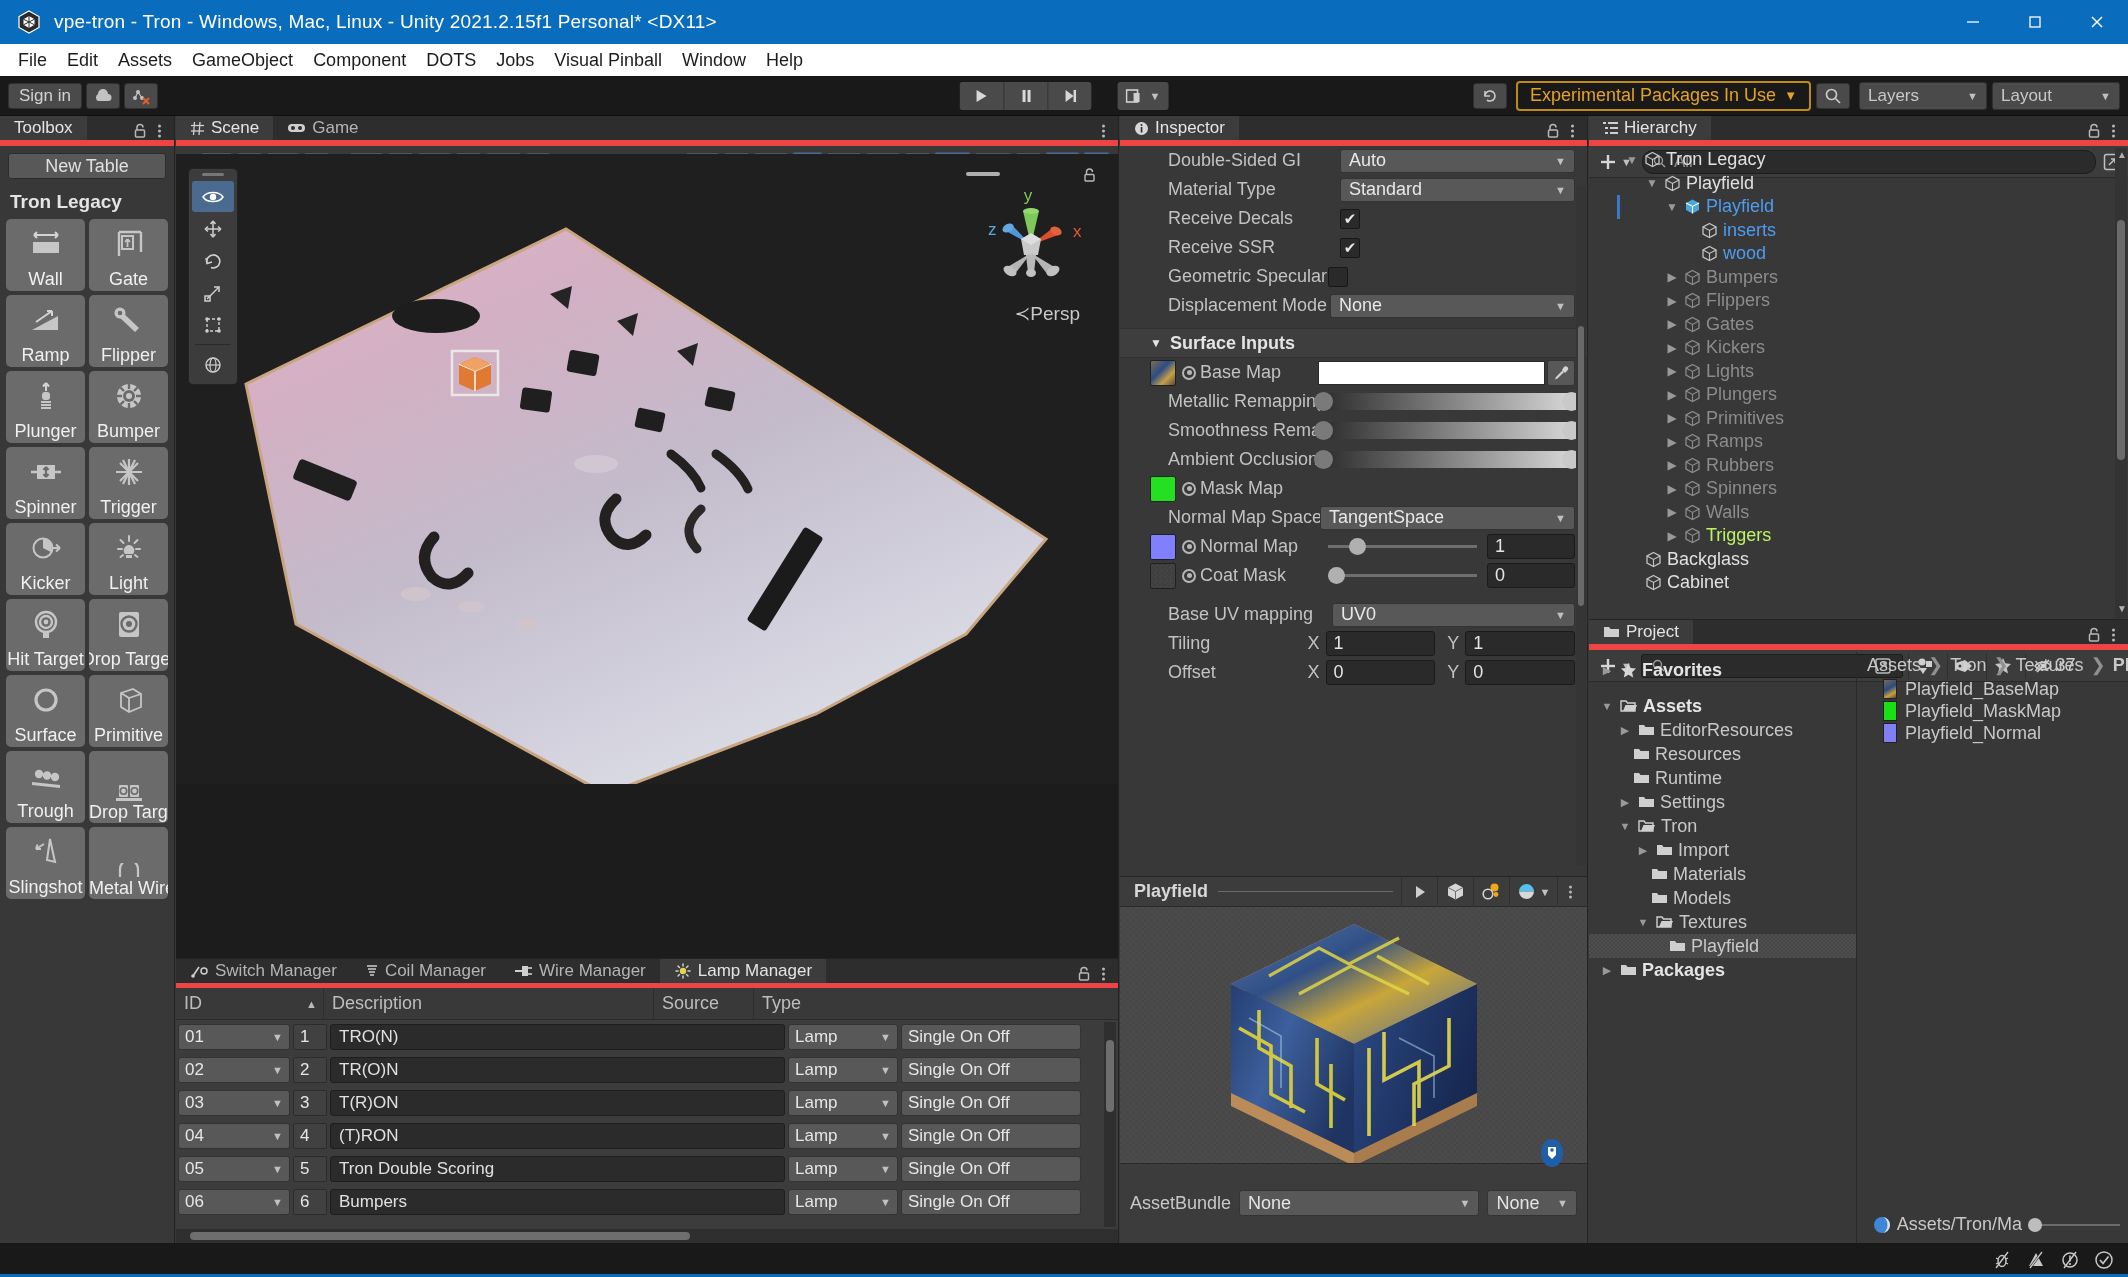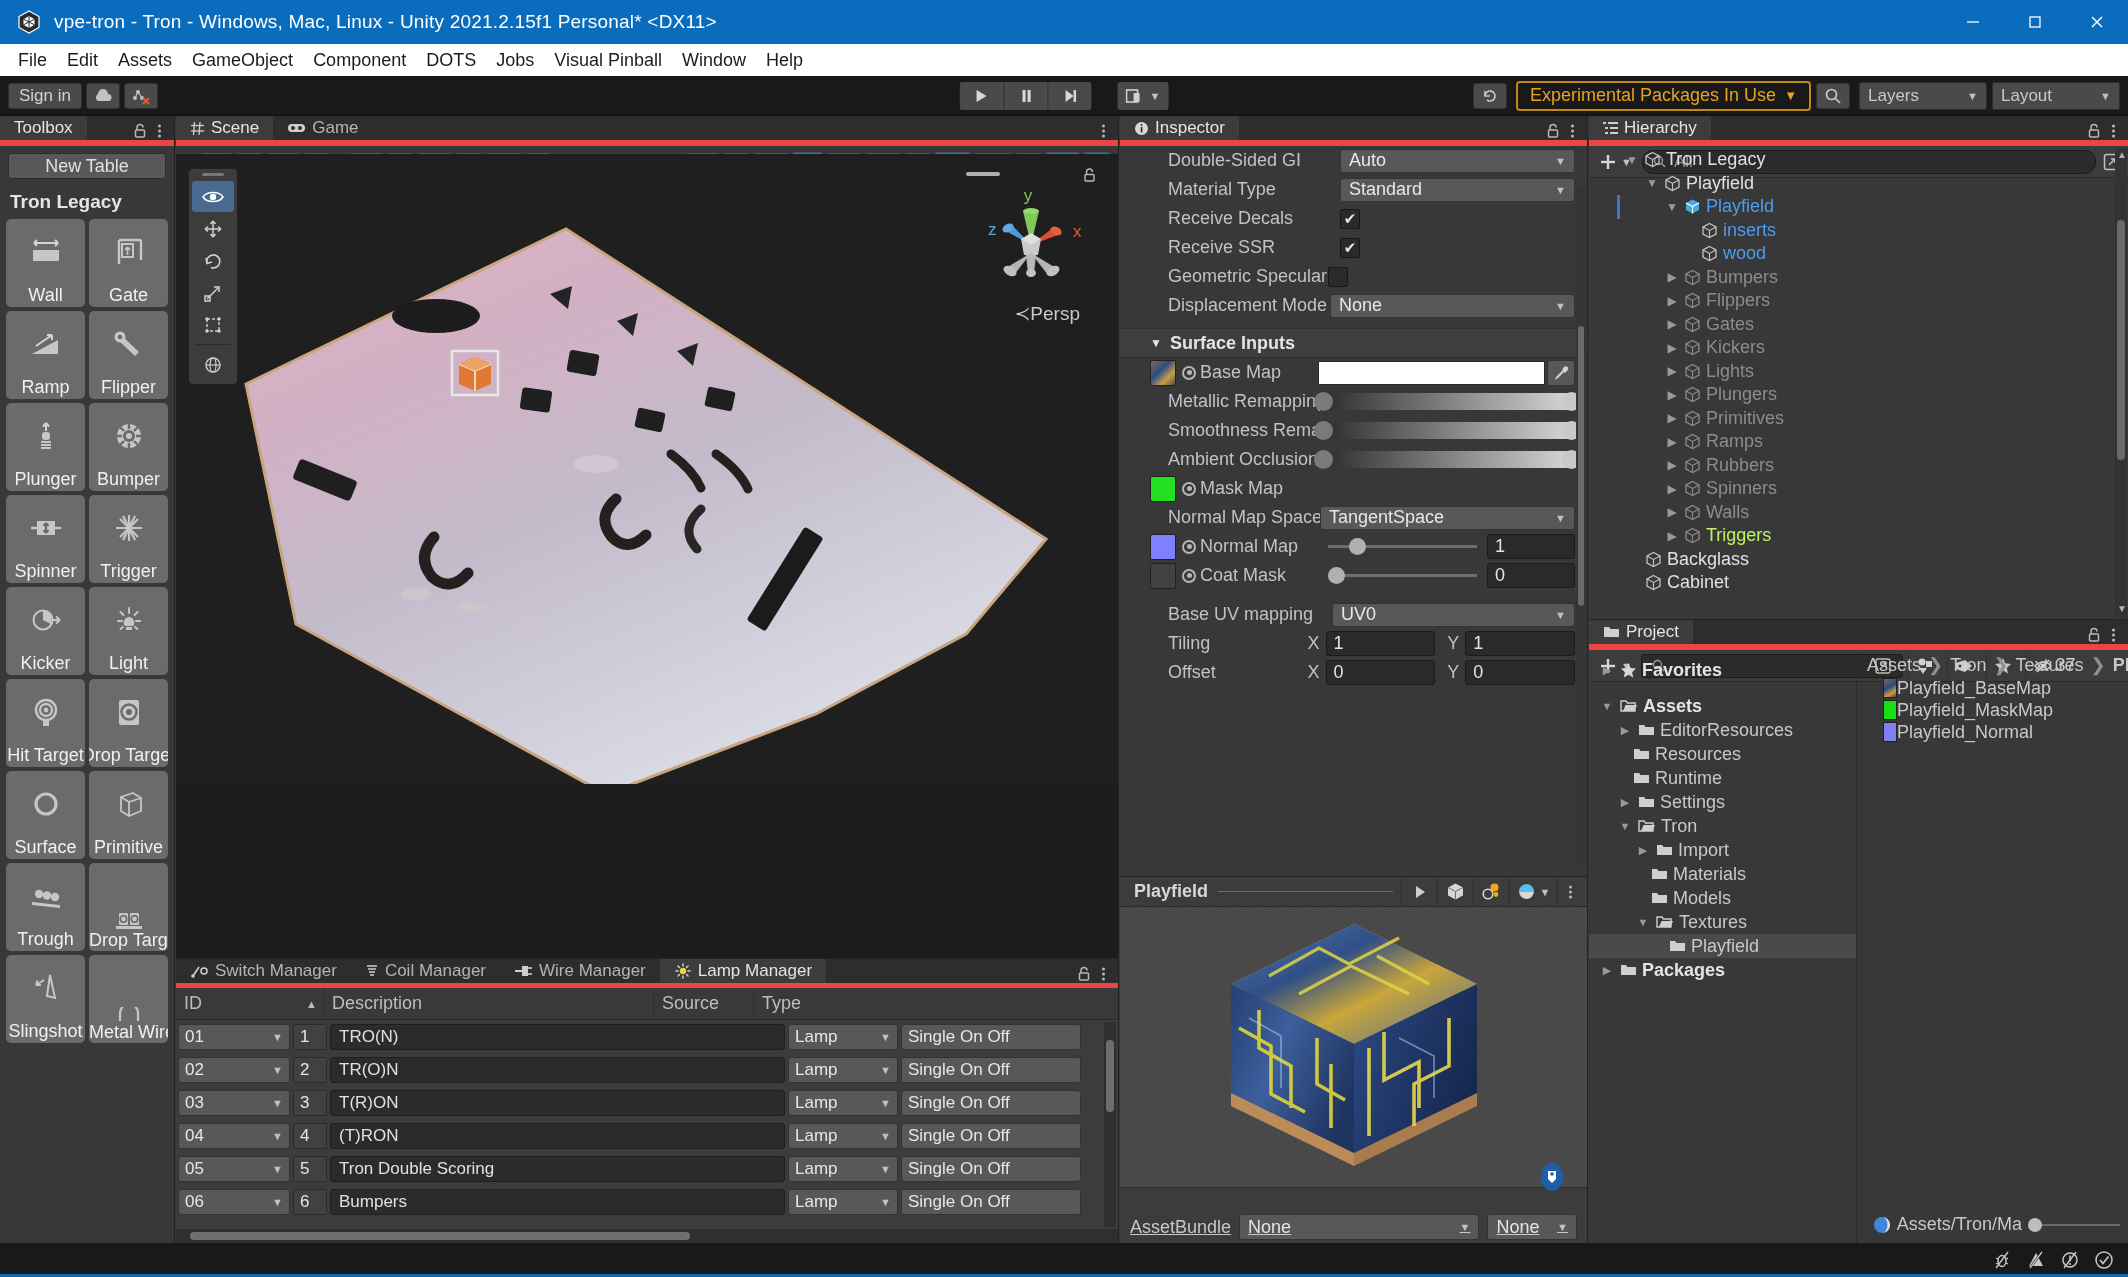--- a/index.html
+++ b/index.html
@@ -105,21 +105,21 @@
   #toolbox .new-table {
     margin: 7px 8px 0 8px; height: 26px; background: #585858; border-radius: 3px;
     display: flex; align-items: center; justify-content: center;
     color: #e0e0e0; font-size: 18px; border: 1px solid #2c2c2c;
   }
   #toolbox .tb-title {
     color: #e4e4e4; font-size: 19px; font-weight: bold; padding: 12px 0 6px 10px;
   }
   .tool-grid { display: grid; grid-template-columns: 1fr 1fr; gap: 4px; padding: 0 6px; }
   .tool-cell {
-    background: #6b6b6b; border-radius: 5px; height: 88px;
+    background: #6b6b6b; border-radius: 5px; height: 72px;
     display: flex; flex-direction: column; align-items: center; justify-content: flex-end;
     padding-bottom: 2px; overflow: hidden; position: relative;
   }
   .tool-cell .ticon {
     flex: 1; display: flex; align-items: center; justify-content: center;
     width: 100%;
   }
   .tool-cell .tlabel {
     font-size: 18px; color: #f0f0f0; white-space: nowrap; line-height: 1.05;
     text-align: center;
@@ -272,21 +272,21 @@
   }
   #mat-header .mh-name { color:#d8d8d8; font-size:18px; font-weight:bold; padding: 0 10px; }
   #mat-header .mh-line { flex:1; height:1px; background:#6a6a6a; margin-right: 8px;}
   .mh-btn { width: 36px; height: 30px; display:flex; align-items:center; justify-content:center;
     border-left: 1px solid #2f2f2f; }
   #mat-body {
     position:absolute; top:30px; left:0; right:0; bottom: 64px;
     background: repeating-conic-gradient(#4b4b4b 0% 25%, #474747 0% 50%) 0 0/6px 6px;
     display:flex; align-items:center; justify-content:center;
   }
-  #mat-footer { position:absolute; left:0; right:0; bottom:0; height:56px; background:#3c3c3c; border-top:1px solid #2a2a2a;text-decoration:underline;}
+  #mat-footer { position:absolute; left:0; right:0; bottom:0; height:80px; background:#3c3c3c; border-top:1px solid #2a2a2a;}
   .ab-row { display:flex; align-items:center; height: 34px; padding: 0 10px; gap: 8px; margin-top: 22px;}
   .ab-dd {
     background:#585858; height:26px; border-radius:3px; display:flex; align-items:center;
     justify-content:space-between; padding:0 8px; color:#e4e4e4; font-size:18px; border:1px solid #333;
   }
   .tag-badge {
     position:absolute; right: 22px; top: -26px; width: 26px; height: 32px;
     display:flex; align-items:center; justify-content:center;
   }
 
@@ -317,21 +317,21 @@
   #proj-toolrow { height: 32px; background:#3c3c3c; display:flex; align-items:center; padding:0 6px; gap:5px;
     border-bottom:1px solid #2a2a2a;}
   .proj-ico-btn { width:34px; height:26px; display:flex; align-items:center; justify-content:center;
     border-left:1px solid #2f2f2f; color:#d0d0d0;}
   #proj-body { position:absolute; top:32px; left:0; right:0; bottom: 0; display:flex;}
   #proj-tree { width: 268px; border-right:1px solid #2a2a2a; padding-top: 6px; overflow:hidden;}
   .ptree-row { height: 24px; display:flex; align-items:center; gap:5px; font-size:18px; padding-left: 4px; position:relative;}
   .ptree-row.selected { background: repeating-conic-gradient(#4e4e4e 0% 25%, #464646 0% 50%) 0 0/4px 4px; }
   #proj-right { flex:1; overflow:hidden;}
   .crumb { height: 26px; display:flex; align-items:center; gap:7px; font-size:18px; color:#c8c8c8; padding-left:10px;}
-  .asset-row { height: 22px; display:flex; font-size:18px; padding-left: 26px;}
+  .asset-row { height: 22px; display:flex; align-items:center; gap:8px; font-size:18px; padding-left: 26px;}
   .asset-sw { width: 14px; height: 20px; flex:0 0 auto; border:1px solid #222;}
 
   
   #statusbar {
     position:absolute; bottom:0; left:0; right:0; height: 34px; background:#191919;
     display:flex; align-items:center; justify-content:flex-end; padding-right: 14px; gap: 14px;
   }
   #statusbar .sb-icon { color:#c8c8c8; display:flex; align-items:center;}
   #bottom-accent { position:absolute; bottom:0; left:0; right:0; height:3px; background:#0a6cbd;}
 

